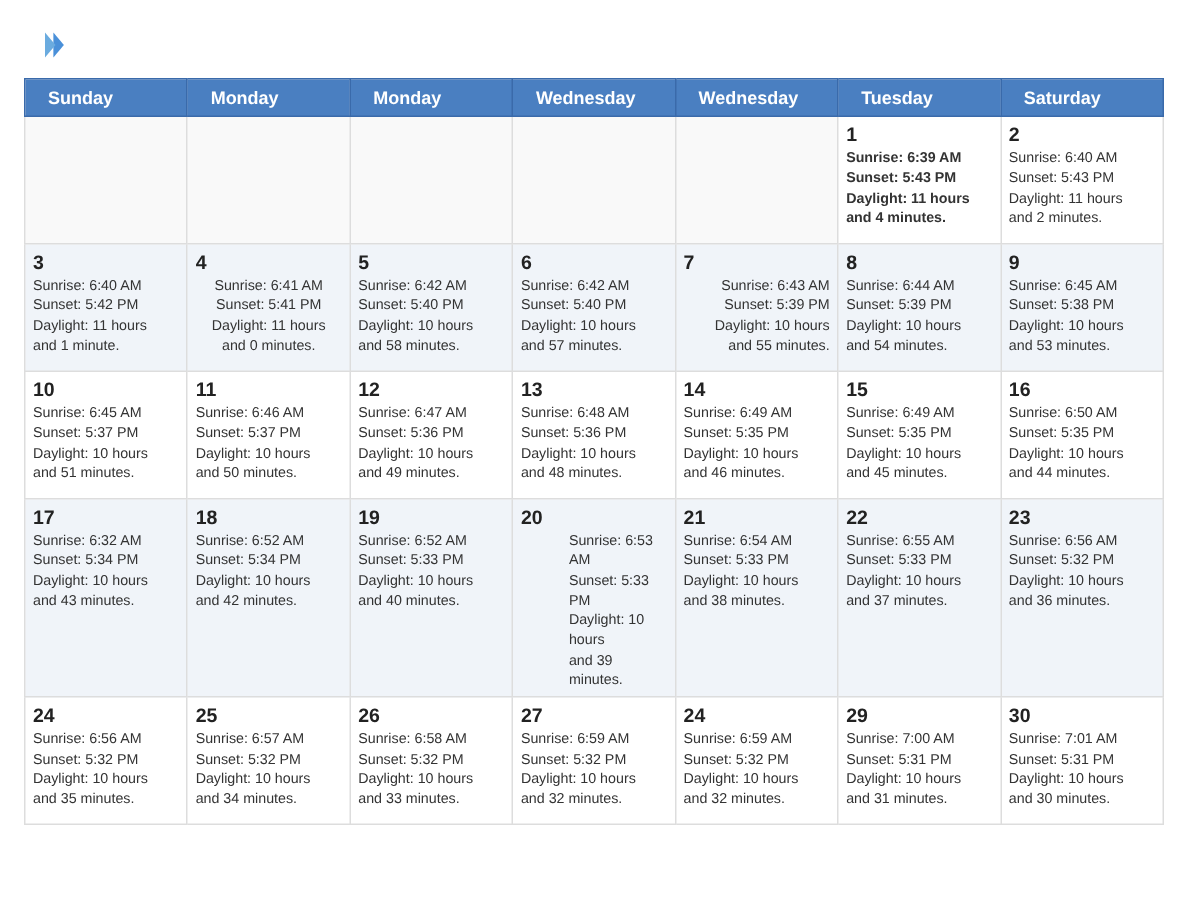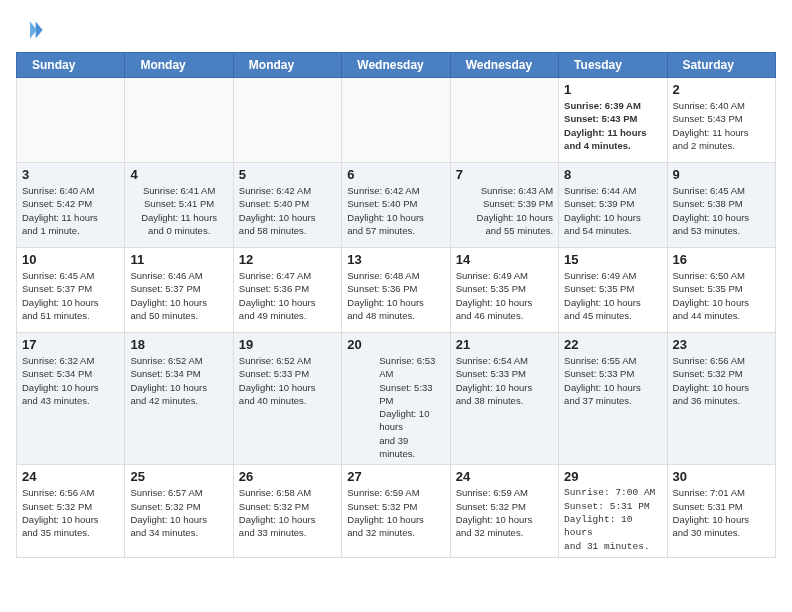--- a/index.html
+++ b/index.html
@@ -331,21 +331,21 @@
         </td>
         <td>
           <span class="day-num">24</span>
           <div class="day-info" style="white-space: pre-line;">Sunrise: 6:59 AM
 Sunset: 5:32 PM
 Daylight: 10 hours
 and 32 minutes.</div>
         </td>
         <td>
           <span class="day-num">29</span>
-          <div class="day-info" style="white-space: pre-line; font-family: Liberation Mono, monospace;">Sunrise: 7:00 AM
+          <div class="day-info" style="white-space: pre-line;">Sunrise: 7:00 AM
 Sunset: 5:31 PM
 Daylight: 10 hours
 and 31 minutes.</div>
         </td>
         <td>
           <span class="day-num">30</span>
           <div class="day-info" style="white-space: pre-line;">Sunrise: 7:01 AM
 Sunset: 5:31 PM
 Daylight: 10 hours
 and 30 minutes.</div>

